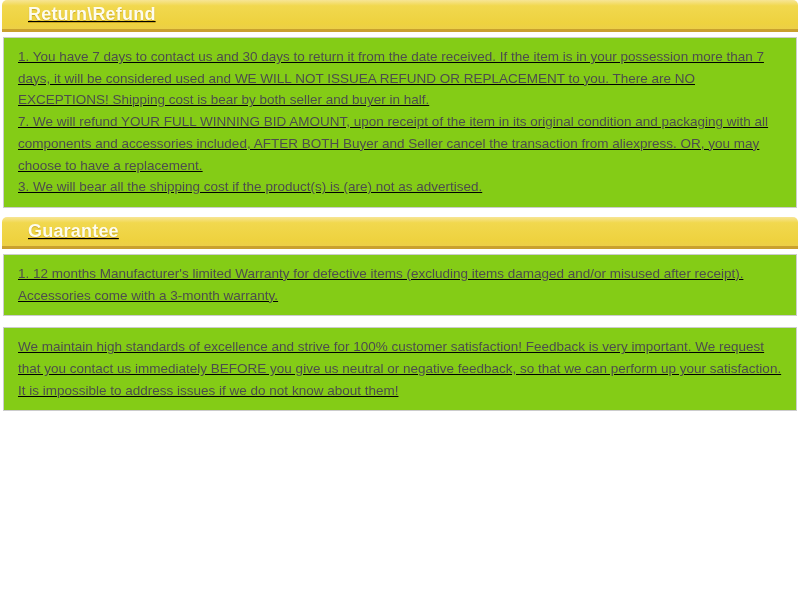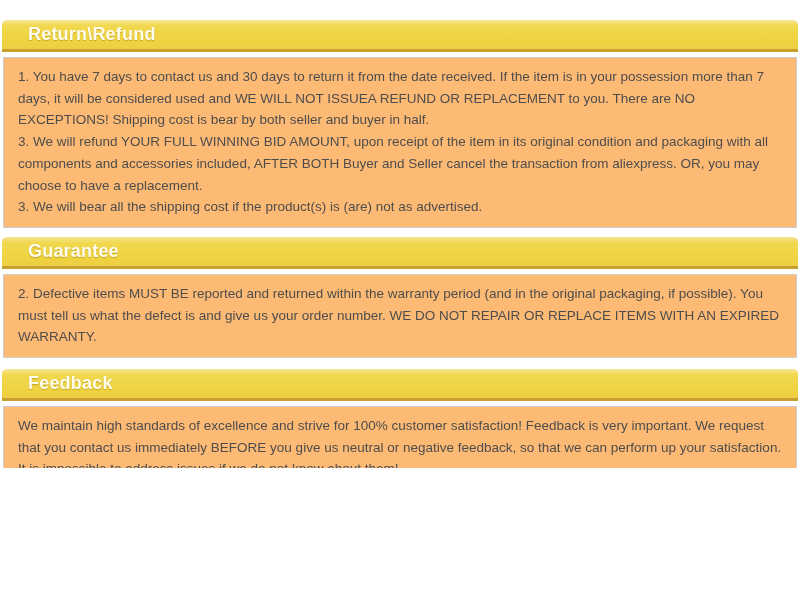--- a/index.html
+++ b/index.html
@@ -3,25 +3,26 @@
 <meta charset="utf-8">
 <style>
   html, body {
     margin: 0;
     padding: 0;
     background: #ffffff;
     font-family: "Liberation Sans", sans-serif;
   }
   .page {
     width: 800px;
-    height: 468px;
+    height: 590px;
     background: #ffffff;
     box-sizing: border-box;
-    padding-top: 20px;
+    padding-top: 0;
     overflow: hidden;
+    text-decoration: underline;
   }
   .policy-section {
     margin: 0 0 9px 0;
   }
   .section-header {
     margin: 0 2px;
     height: 29px;
     background: linear-gradient(to bottom, #f7e595 0%, #f1d84e 20%, #eed23f 80%, #eccf47 100%);
     border-bottom: 3px solid #c9a02e;
     border-radius: 5px 5px 0 0;
@@ -32,21 +33,21 @@
   .section-title {
     color: #fdfcee;
     font-size: 18px;
     font-weight: bold;
     letter-spacing: 0.2px;
     text-shadow: 0 1px 1px rgba(170, 130, 10, 0.55);
   }
   .content-box {
     margin: 5px 3px 0 3px;
     border: 1px solid #cccccc;
-    background: #fdba74;
+    background: #84cc16;
     padding: 8px 14px 9px 14px;
     color: #4d4d4d;
     font-size: 13.5px;
     line-height: 21.7px;
   }
   .content-box p {
     margin: 0;
     padding: 0;
   }
   
@@ -57,36 +58,33 @@
 <body>
 
 <div class="page">
 
   <div class="policy-section return-refund">
     <div class="section-header">
       <span class="section-title">Return\Refund</span>
     </div>
     <div class="content-box">
       <p>1. You have 7 days to contact us and 30 days to return it from the date received. If the item is in your possession more than 7 days, it will be considered used and WE WILL NOT ISSUEA REFUND OR REPLACEMENT to you. There are NO EXCEPTIONS! Shipping cost is bear by both seller and buyer in half.</p>
-      <p>3. We will refund YOUR FULL WINNING BID AMOUNT, upon receipt of the item in its original condition and packaging with all components and accessories included, AFTER BOTH Buyer and Seller cancel the transaction from aliexpress. OR, you may choose to have a replacement.</p>
+      <p>7. We will refund YOUR FULL WINNING BID AMOUNT, upon receipt of the item in its original condition and packaging with all components and accessories included, AFTER BOTH Buyer and Seller cancel the transaction from aliexpress. OR, you may choose to have a replacement.</p>
       <p>3. We will bear all the shipping cost if the product(s) is (are) not as advertised.</p>
     </div>
   </div>
 
   <div class="policy-section guarantee">
     <div class="section-header">
       <span class="section-title">Guarantee</span>
     </div>
     <div class="content-box">
-      <p>2. Defective items MUST BE reported and returned within the warranty period (and in the original packaging, if possible). You must tell us what the defect is and give us your order number. WE DO NOT REPAIR OR REPLACE ITEMS WITH AN EXPIRED WARRANTY.</p>
+      <p>1. 12 months Manufacturer's limited Warranty for defective items (excluding items damaged and/or misused after receipt). Accessories come with a 3-month warranty.</p>
     </div>
   </div>
 
   <div class="policy-section feedback">
-    <div class="section-header">
-      <span class="section-title">Feedback</span>
-    </div>
     <div class="content-box">
       <p>We maintain high standards of excellence and strive for 100% customer satisfaction! Feedback is very important. We request that you contact us immediately BEFORE you give us neutral or negative feedback, so that we can perform up your satisfaction. It is impossible to address issues if we do not know about them!</p>
     </div>
   </div>
 
 </div>
 
 </body></html>

